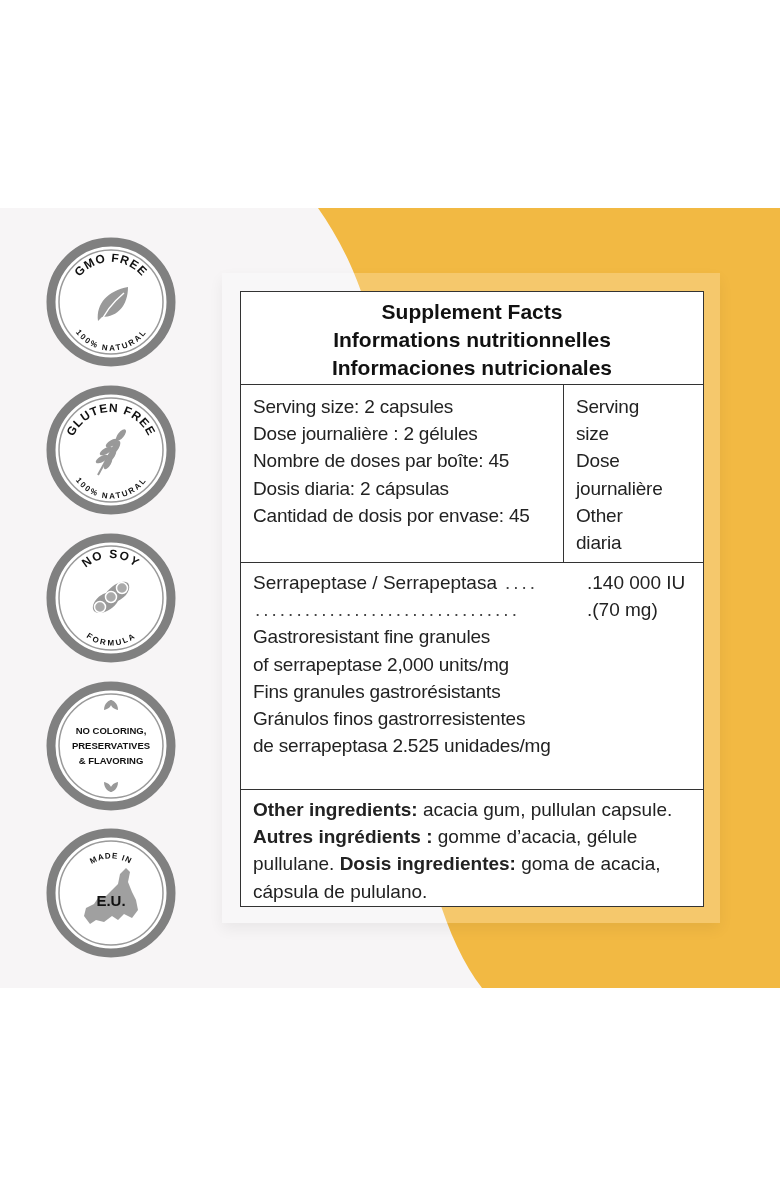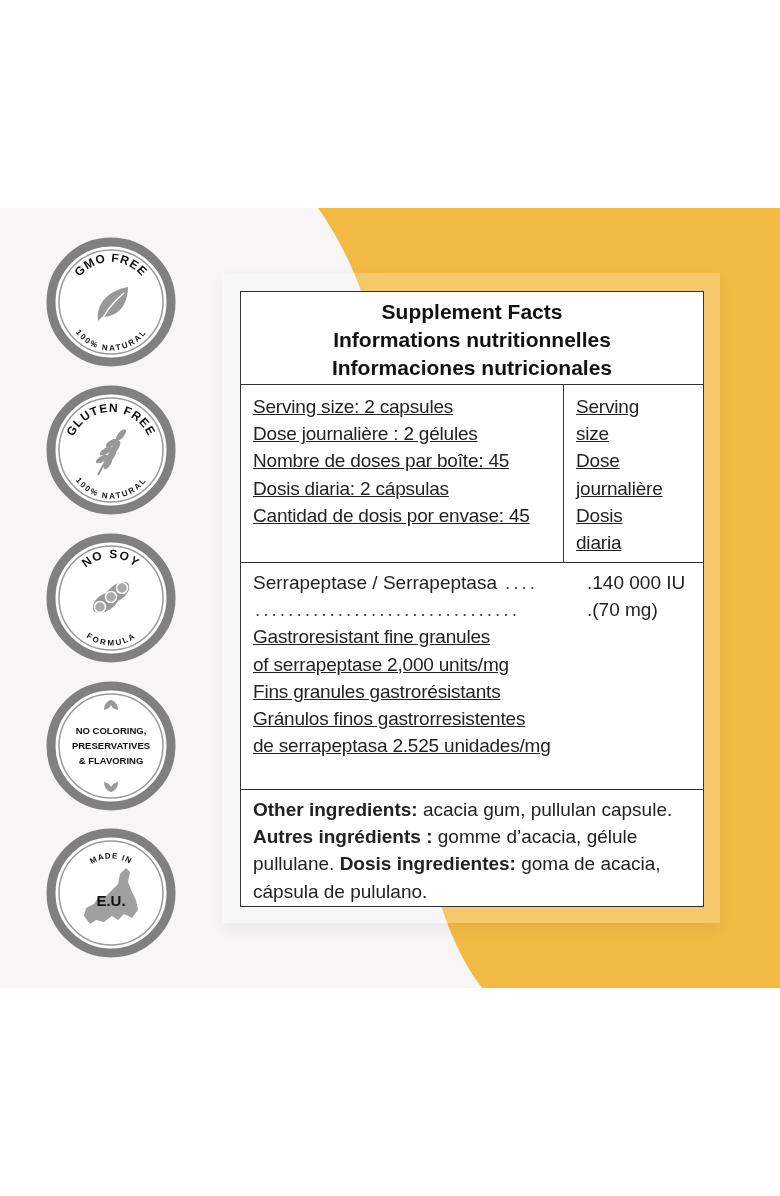--- a/index.html
+++ b/index.html
@@ -10,21 +10,21 @@
   .badge svg { display:block; }
   .panel { position:absolute; left:222px; top:273px; width:498px; height:650px; background:rgba(255,255,255,0.22); box-shadow:0 6px 14px rgba(0,0,0,0.06); }
   .facts { position:absolute; left:240px; top:291px; width:462px; height:614px; border:1.5px solid #333; background:#fff; color:#222; }
   .sec { border-bottom:1.5px solid #333; position:relative; }
   .sec:last-child { border-bottom:none; }
   .title { height:93px; text-align:center; font-weight:bold; font-size:21px; line-height:28px; padding-top:6px; box-sizing:border-box; color:#111; }
   .title div { font-family:Liberation Sans, sans-serif; }
   .serving { height:177px; display:flex; }
   .serving .left { width:323px; border-right:1.5px solid #333; padding:8px 0 0 12px; box-sizing:border-box; }
   .serving .right { flex:1; padding:8px 0 0 12px; box-sizing:border-box; }
-  .line { font-size:19px; line-height:27.2px; white-space:nowrap; letter-spacing:-0.2px;text-decoration:underline; }
+  .line { font-size:19px; line-height:27.2px; white-space:nowrap; letter-spacing:-0.2px; }
   .ingredients { height:227px; padding:6px 0 0 12px; box-sizing:border-box; }
   .dotrow { display:flex; font-size:19px; line-height:27.2px; white-space:nowrap; }
   .dotrow .name { }
   .dotrow .dots { flex:1; overflow:hidden; letter-spacing:3px; color:#444; padding:0 2px 0 8px; }
   .dotrow .val { width:116px;margin-left:48px; }
   .other { padding:6px 12px 0 12px; box-sizing:border-box; font-size:19px; line-height:27.2px; }
   .other b { font-weight:bold; }
 </style>
 </head>
 <body>
@@ -140,21 +140,21 @@
       <div class="line">Dose journalière : 2 gélules</div>
       <div class="line">Nombre de doses par boîte: 45</div>
       <div class="line">Dosis diaria: 2 cápsulas</div>
       <div class="line">Cantidad de dosis por envase: 45</div>
     </div>
     <div class="right">
       <div class="line">Serving</div>
       <div class="line">size</div>
       <div class="line">Dose</div>
       <div class="line">journalière</div>
-      <div class="line">Dosis</div>
+      <div class="line">Other</div>
       <div class="line">diaria</div>
     </div>
   </div>
 
   <div class="sec ingredients">
     <div class="dotrow">
       <span class="name">Serrapeptase / Serrapeptasa</span>
       <span class="dots">.......</span>
       <span class="val">.140 000 IU</span>
     </div>

